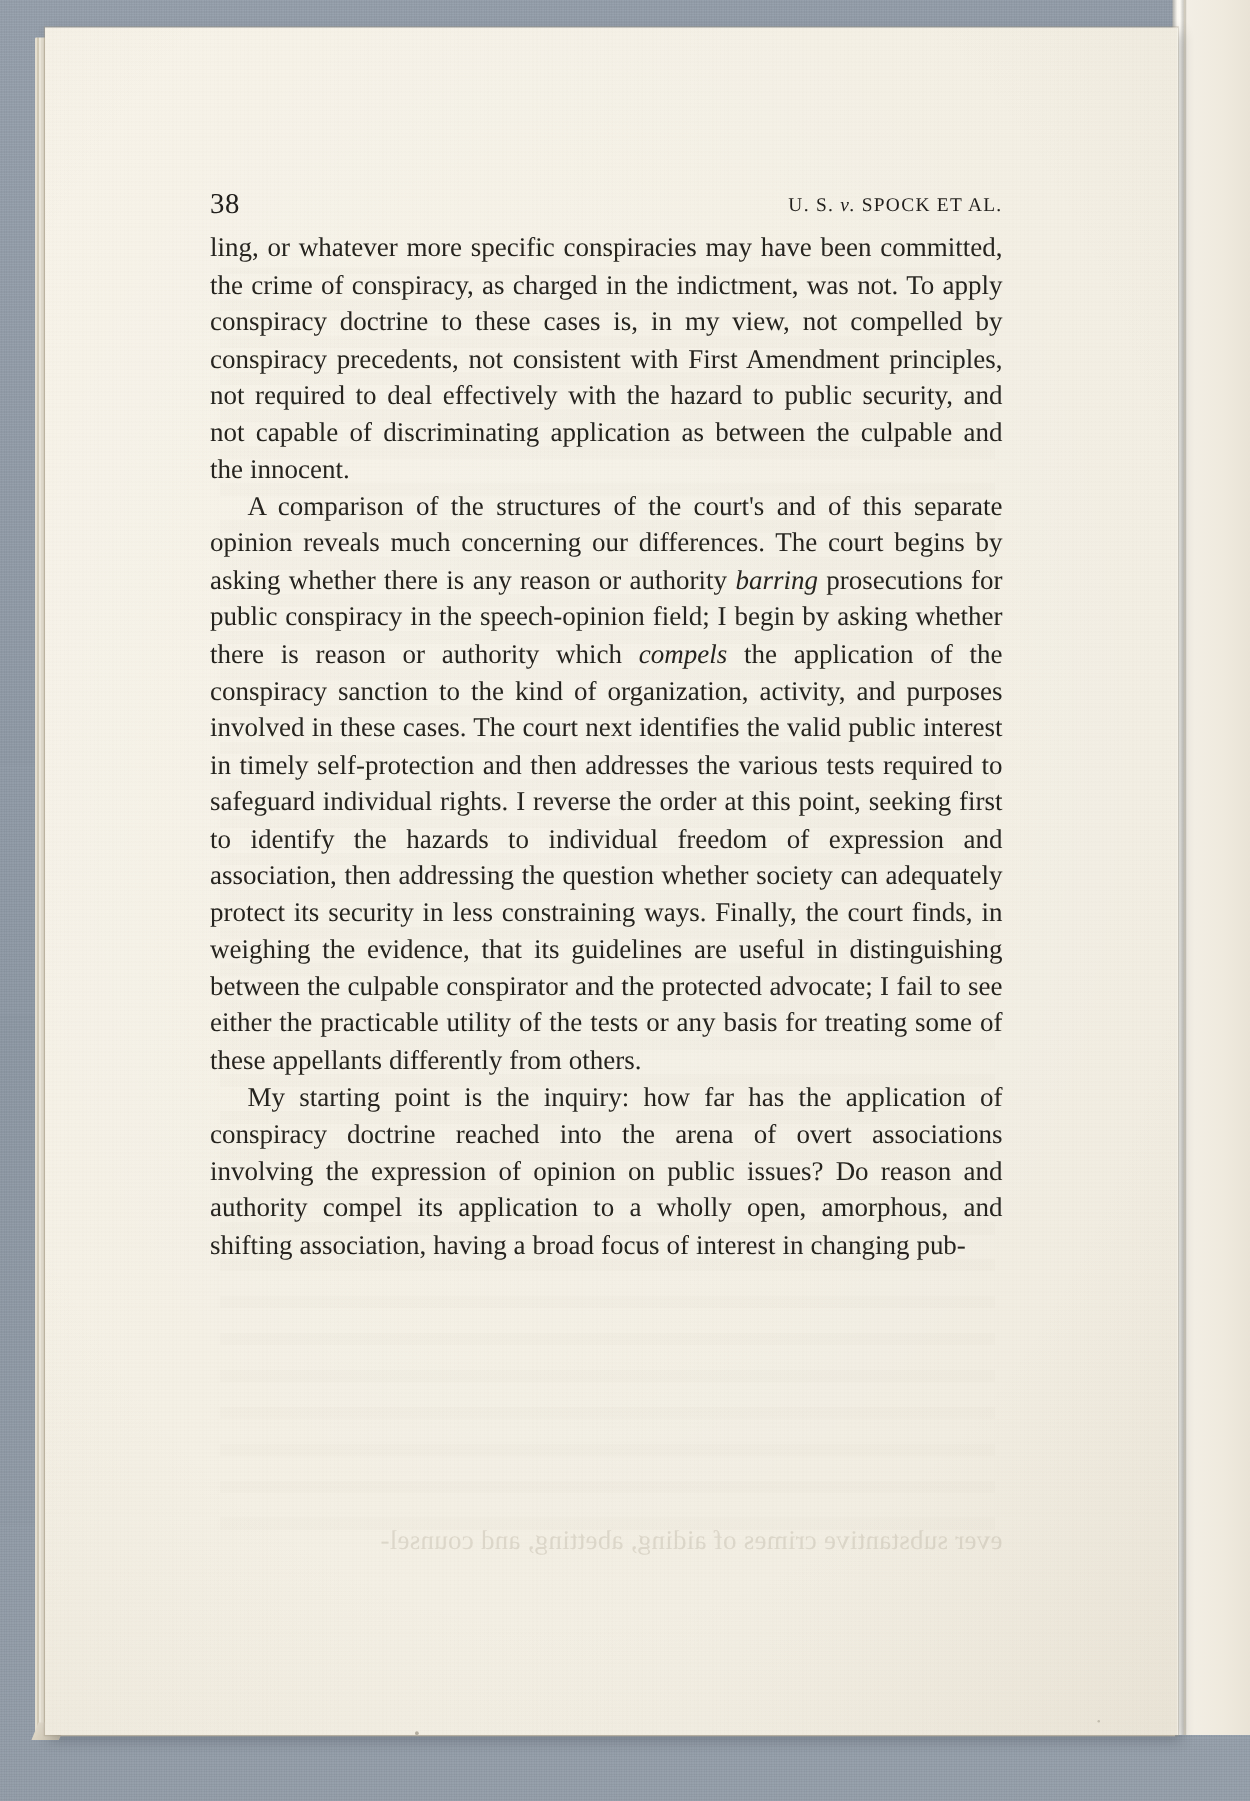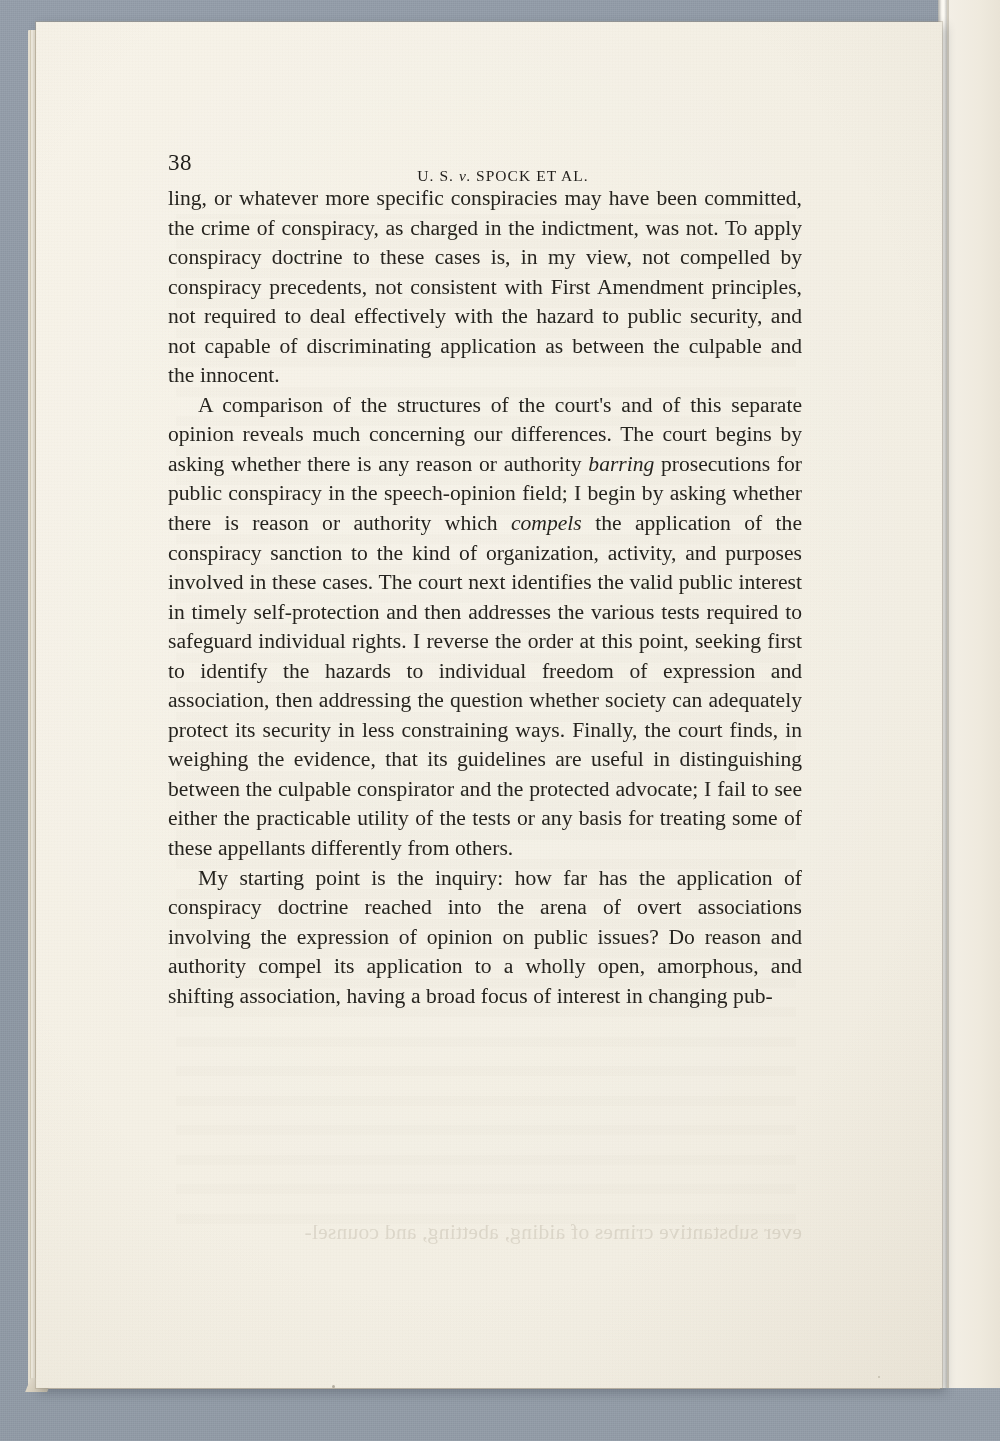--- a/index.html
+++ b/index.html
@@ -132,22 +132,22 @@
     left: 0;
     top: 0;
     font-size: 23px;
     color: #22201d;
     letter-spacing: 0.4px;
   }
   .head-title {
     position: absolute;
     left: 0;
     right: 0;
-    top: 17px;
-    text-align: center;
+    top: 6px;
+    text-align: right;
     font-size: 15.5px;
     color: #201e1b;
     letter-spacing: 1.05px;
     padding-left: 36px;
     white-space: nowrap;
   }
   .head-title .vs {
     font-style: italic;
     letter-spacing: 0.3px;
   }

